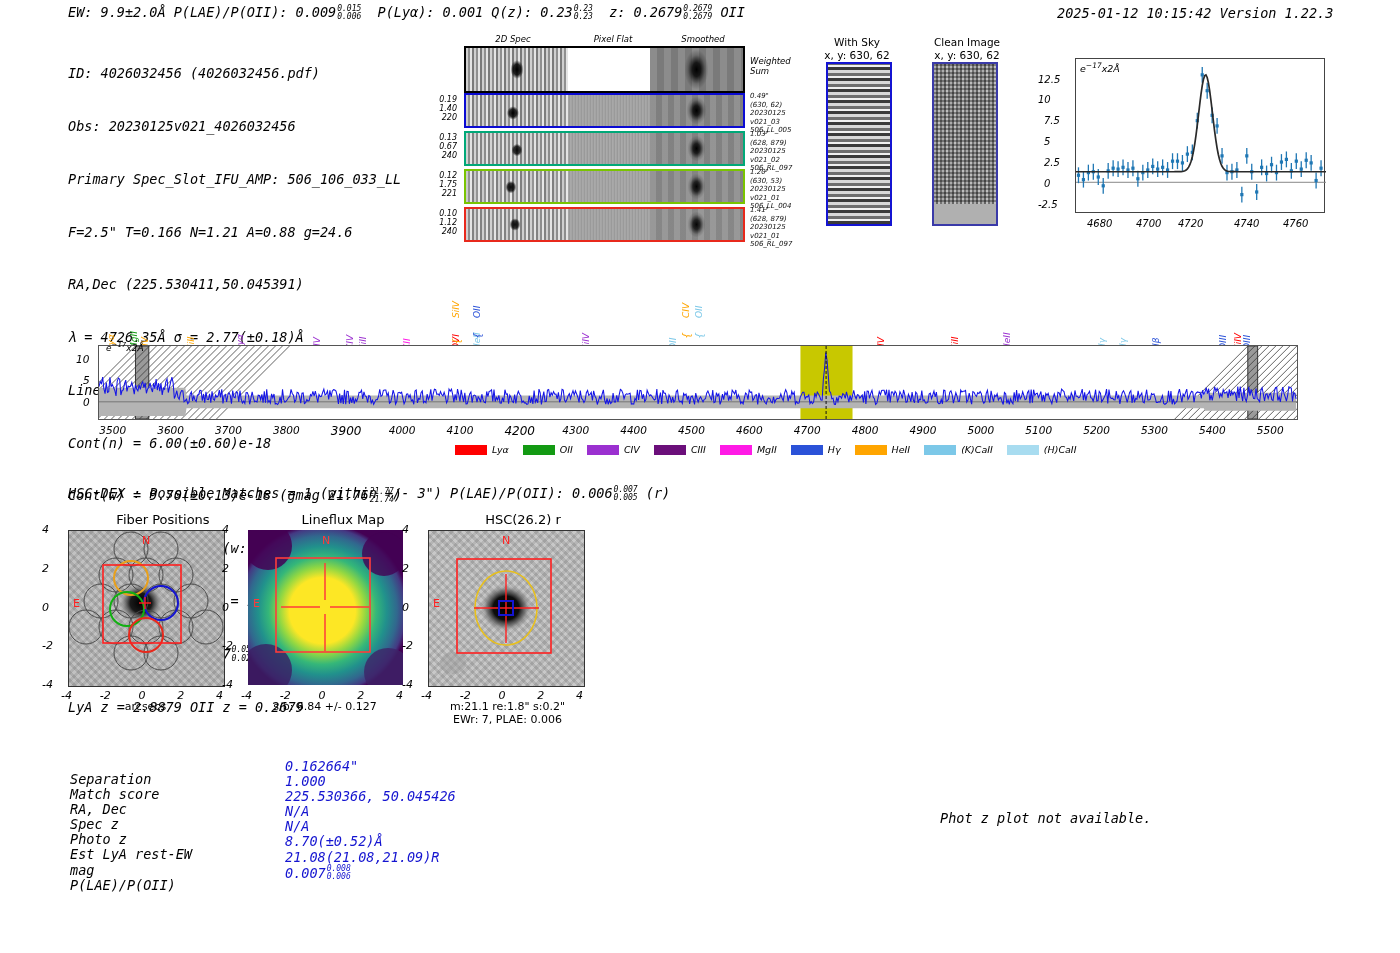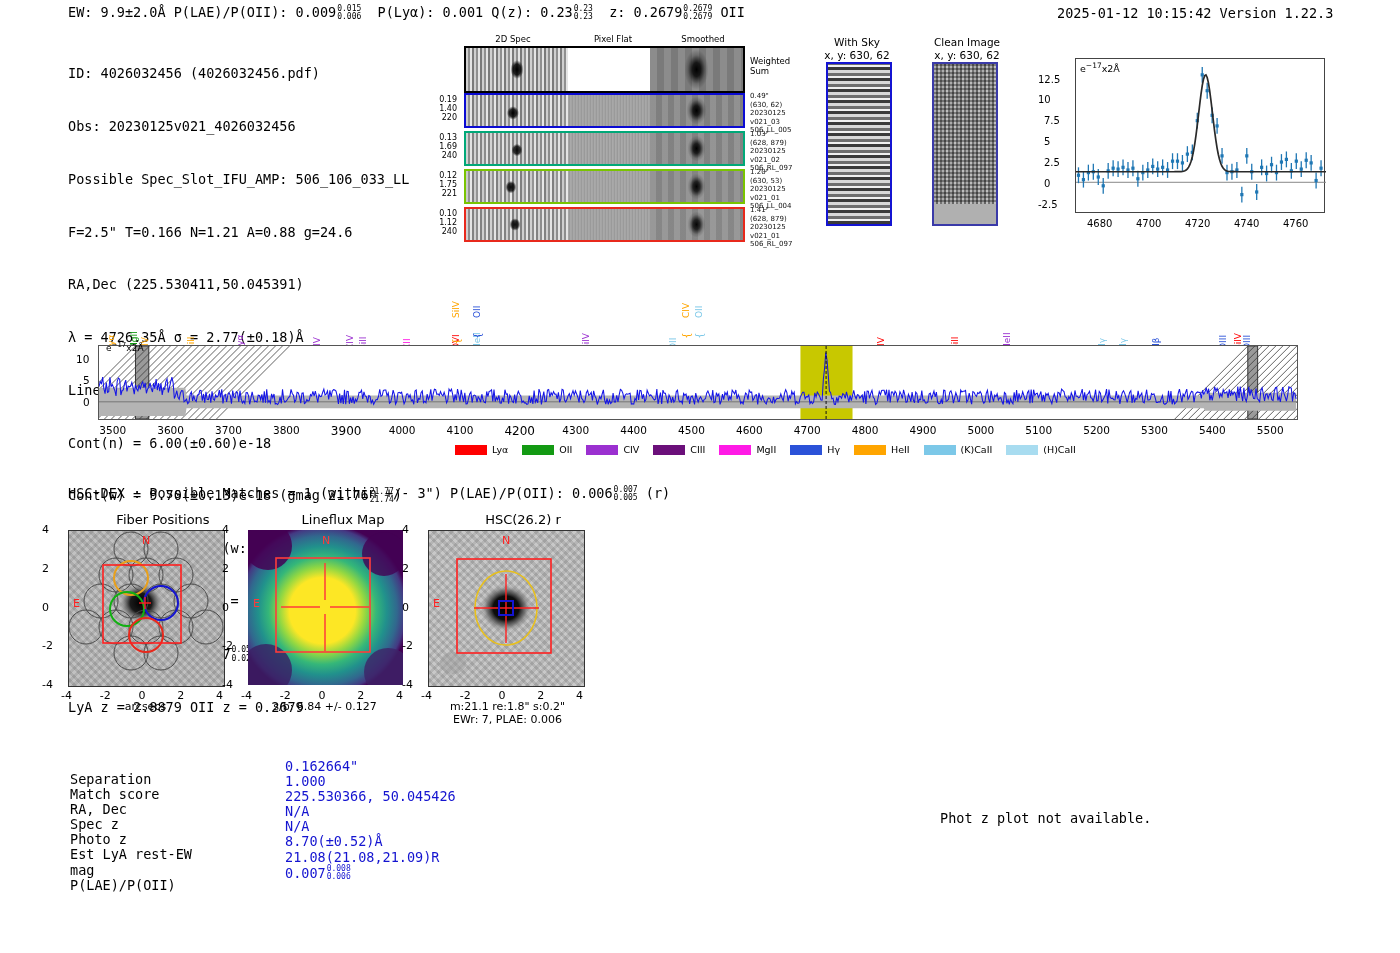--- a/index.html
+++ b/index.html
@@ -1,18 +1,18 @@
 <!DOCTYPE html>
 <html><head>
 <meta charset="utf-8">
 <style>
   html,body{margin:0;padding:0;background:#fff;}
   body{width:1400px;height:953px;position:relative;font-family:"DejaVu Sans Mono",monospace;color:#000;overflow:hidden;}
   .mono{font-family:"DejaVu Sans Mono",monospace;}
-  .abs{position:absolute;}
+  .abs{position:absolute;font-style:italic;}
   .sup-sub{display:inline-block;vertical-align:middle;font-size:8px;line-height:8.5px;text-align:left;margin-left:1px;position:relative;top:0px;}
   .sup-sub span{display:block;}
 
   
   #topline{left:68px;top:4px;font-size:13.5px;letter-spacing:0px;white-space:nowrap;}
   #datestamp{left:1057px;top:5px;font-size:13.5px;white-space:nowrap;}
 
   
   #infoblock{left:68px;top:30px;font-size:13.5px;line-height:17.6px;white-space:pre;}
   #infoblock .ln{white-space:nowrap;height:17.6px;}
@@ -57,21 +57,21 @@
 <body>
 
 <div class="abs mono" id="topline">
   <span>EW: 9.9±2.0Å   P(LAE)/P(OII): 0.009</span><span class="sup-sub"><span>0.015</span><span>0.006</span></span>&nbsp;&nbsp;<span>P(Lyα): 0.001   Q(z): 0.23</span><span class="sup-sub"><span>0.23</span><span>0.23</span></span>&nbsp;&nbsp;<span>z: 0.2679</span><span class="sup-sub"><span>0.2679</span><span>0.2679</span></span>&nbsp;<span>OII</span>
 </div>
 <div class="abs mono" id="datestamp">2025-01-12 10:15:42   Version 1.22.3</div>
 
 <div class="abs mono" id="infoblock">
   <div class="ln">ID: 4026032456 (4026032456.pdf)</div>
   <div class="ln">Obs: 20230125v021_4026032456</div>
-  <div class="ln">Possible Spec_Slot_IFU_AMP: 506_106_033_LL</div>
+  <div class="ln">Primary Spec_Slot_IFU_AMP: 506_106_033_LL</div>
   <div class="ln">F=2.5"  T=0.166  N=1.21  A=0.88  g=24.6</div>
   <div class="ln">RA,Dec (225.530411,50.045391)</div>
   <div class="ln">λ = 4726.35Å  σ = 2.77(±0.18)Å</div>
   <div class="ln">LineFlux = 3.70(±0.22)e-16</div>
   <div class="ln">Cont(n) = 6.00(±0.60)e-18</div>
   <div class="ln"><span>Cont(w) = 9.70(±0.13)e-18 (gmag 21.76</span><span class="sup-sub"><span>21.77</span><span>21.74</span></span><span>)</span></div>
   <div class="ln">EWr = 16.00(±1.90) (w: 9.90(±0.61))Å</div>
   <div class="ln">S/N = 15.9(±0.6)   χ² = 1.0(±0.2)</div>
   <div class="ln"><span>P(LAE)/P(OII): 0.037</span><span class="sup-sub"><span>0.057</span><span>0.026</span></span> <span>(w: 0.009</span><span class="sup-sub"><span>0.01</span><span>0.007</span></span><span>)</span></div>
   <div class="ln">LyA z = 2.8879  OII z = 0.2679</div>
@@ -116,21 +116,21 @@
   <div class="rowright" style="left:750px;top:92px;width:60px;">
     <div>0.49"</div>
       <div>(630, 62)</div>
       <div>20230125</div>
       <div>v021_03</div>
       <div>506_LL_005</div>
   </div>
 
   <div class="rowleft" style="left:425px;top:133px;width:32px;">
     <div>0.13</div>
-      <div>1.69</div>
+      <div>0.67</div>
       <div>240</div>
   </div>
   <div class="specrow" style="left:464px;top:131px;width:281px;height:35px;border:2px solid #00a878;">
     <div class="cell" style="width:102px;height:100%;background:
       repeating-linear-gradient(90deg,#d2d2d2 0 2px,#8b8b8b 2px 4px,#e2e2e2 4px 6px,#848484 6px 8px),
       radial-gradient(ellipse 7px 8px at 50% 55%, #111 0%, #3a3a3a 48%, rgba(150,150,150,0) 78%);background-blend-mode:multiply;"></div>
     <div class="cell" style="width:82px;height:100%;background:
       repeating-linear-gradient(90deg,#a4a4a4 0 1px,#999 1px 2px,#aaa 2px 3px);"></div>
     <div class="cell" style="flex:1;height:100%;background:
       radial-gradient(ellipse 9px 13px at 50% 50%, #000 0%, #2b2b2b 38%, #9f9f9f 76%, #bfbfbf 100%),
@@ -321,21 +321,21 @@
   <div class="tickl" style="left:8px;top:34px;">12.5</div>
   <div class="tickl" style="left:8px;top:54px;">10</div>
   <div class="tickl" style="left:14px;top:75px;">7.5</div>
   <div class="tickl" style="left:14px;top:96px;">5</div>
   <div class="tickl" style="left:14px;top:117px;">2.5</div>
   <div class="tickl" style="left:14px;top:138px;">0</div>
   <div class="tickl" style="left:8px;top:159px;">-2.5</div>
 
   <div class="tickl" style="left:57px;top:178px;">4680</div>
   <div class="tickl" style="left:106px;top:178px;">4700</div>
-  <div class="tickl" style="left:155px;top:178px;">4720</div>
+  <div class="tickl" style="left:148px;top:178px;">4720</div>
   <div class="tickl" style="left:204px;top:178px;">4740</div>
   <div class="tickl" style="left:253px;top:178px;">4760</div>
 </div>
 
 <div class="abs" id="linelabels" style="left:0;top:0;width:1400px;height:0;">
     <div class="lbl-rot" style="color: rgb(255, 165, 0); left: 116.362px; top: 340px;">Lyα</div>
     <div class="lbl-rot" style="color: rgb(255, 165, 0); left: 117.362px; top: 341px; font-size: 10px; transform: rotate(-90deg) translateX(-19.8px);">{</div>
     <div class="lbl-rot" style="color: rgb(19, 154, 19); left: 138.933px; top: 340px;">MgII</div>
     <div class="lbl-rot" style="color: rgb(19, 154, 19); left: 139.933px; top: 341px; font-size: 10px; transform: rotate(-90deg) translateX(-25.4px);">{</div>
     <div class="lbl-rot" style="color: rgb(255, 165, 0); left: 149.929px; top: 340px;">NV</div>

